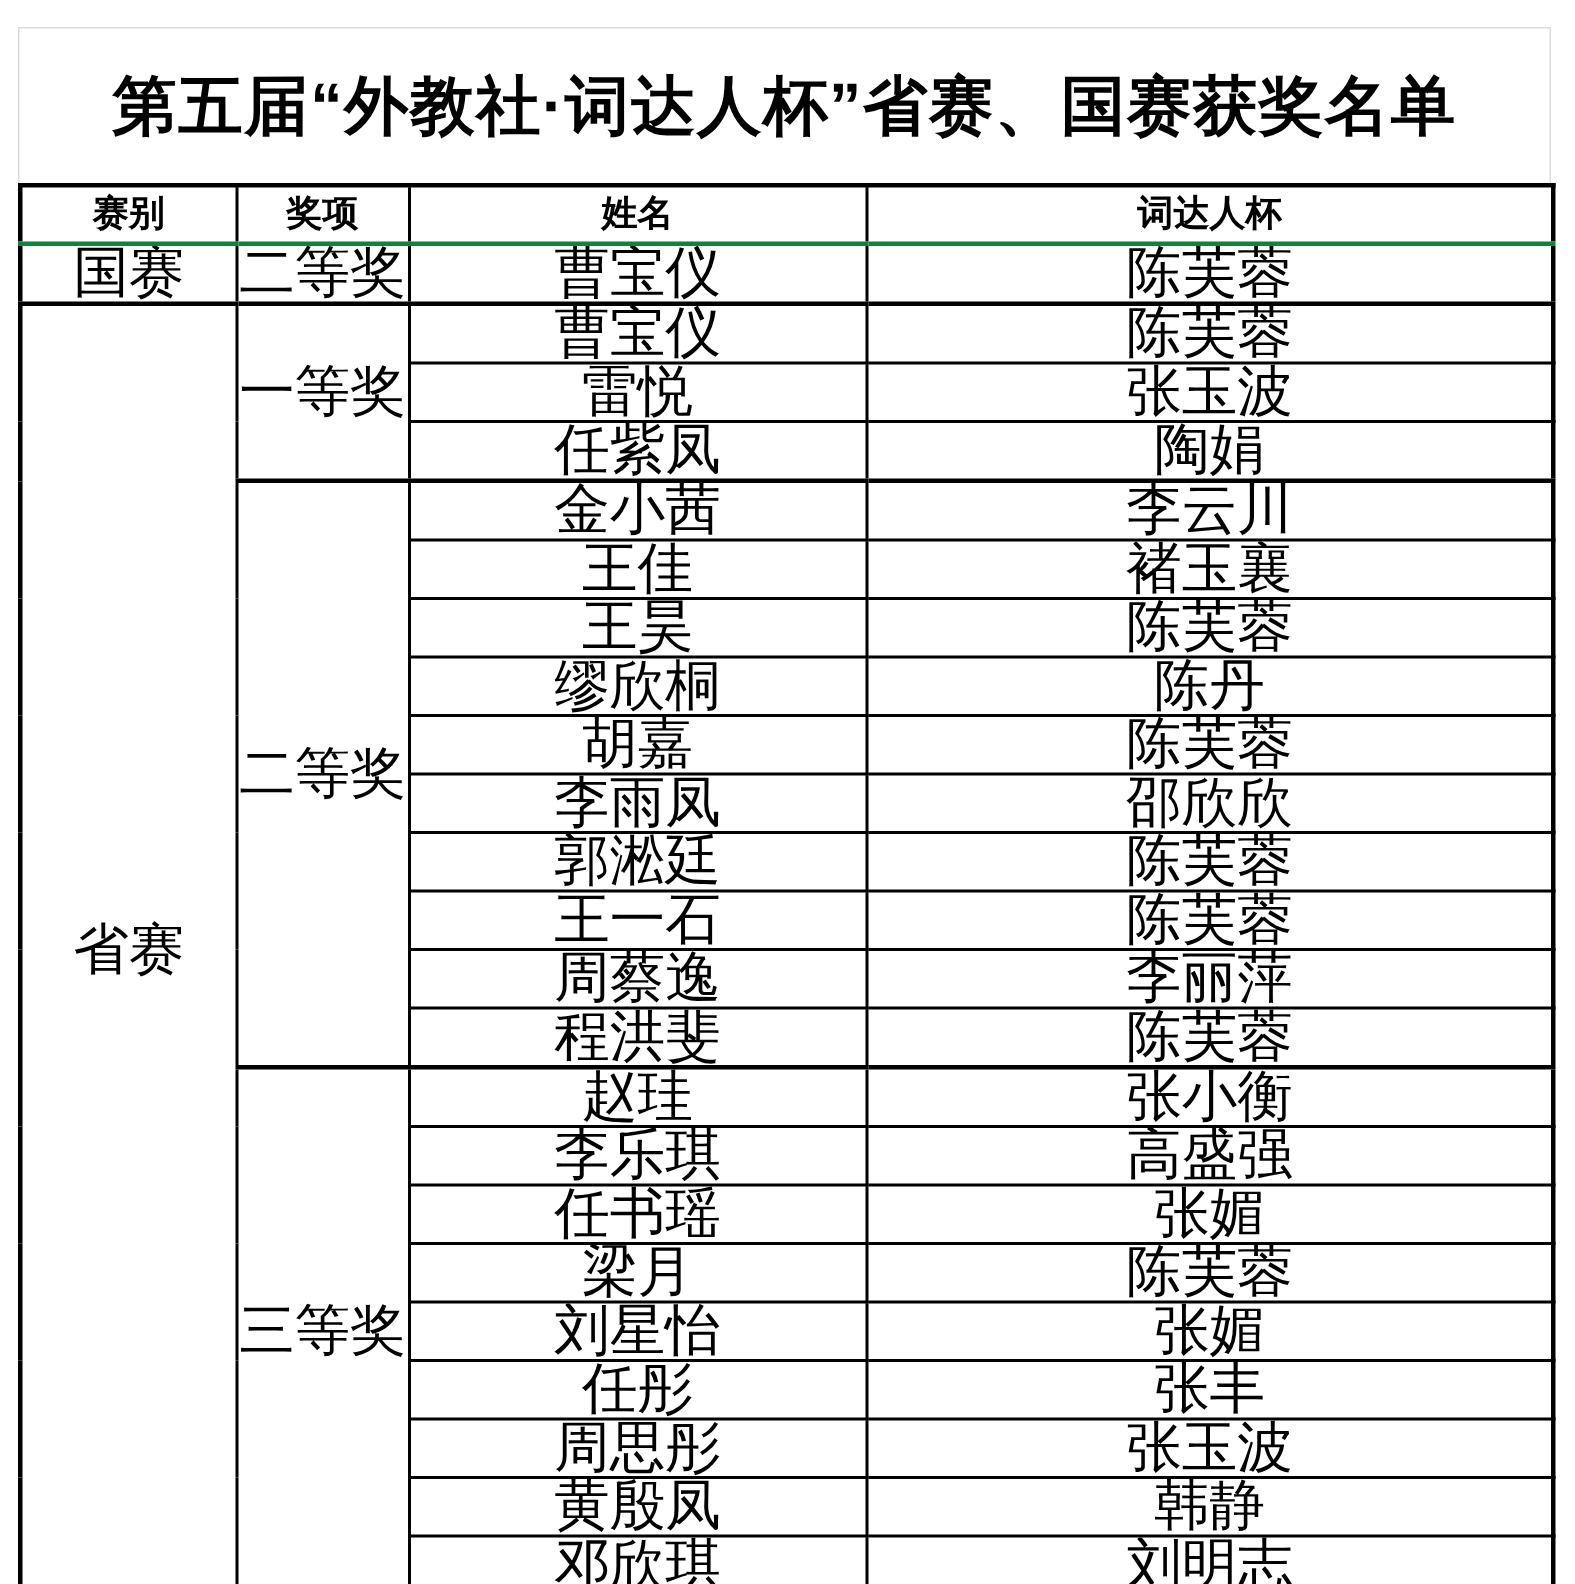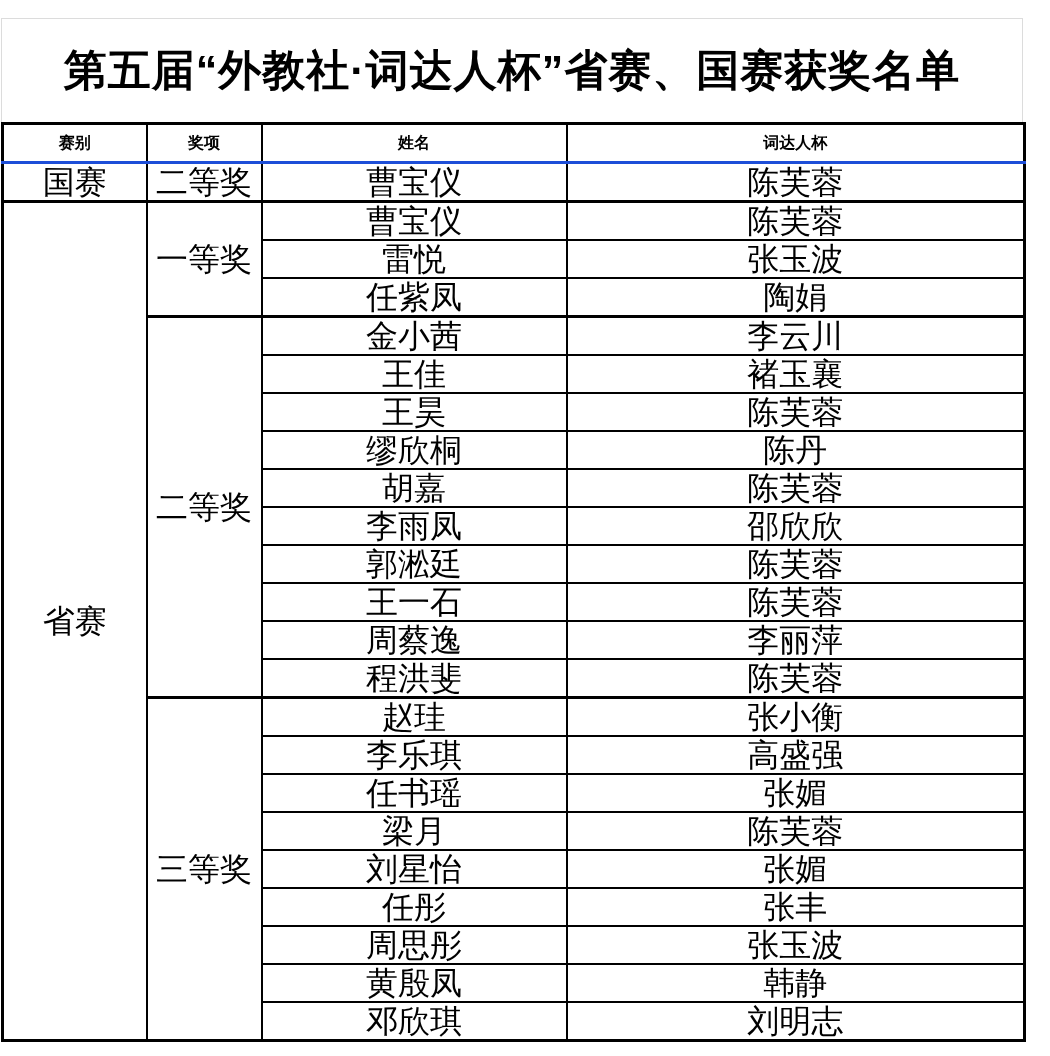--- a/index.html
+++ b/index.html
@@ -7,21 +7,21 @@
     padding: 0;
     background: #ffffff;
     font-family: "Liberation Serif", "DejaVu Serif", serif;
     color: #000000;
   }
   .page {
     width: 1050px;
     height: 1056px;
     background: #ffffff;
     box-sizing: border-box;
-    padding: 18px 14px 0 1px;
+    padding: 18px 14px 0 12px;
     overflow: hidden;
   }
   .title-box {
     width: 1022px;
     height: 104px;
     box-sizing: border-box;
     border-top: 1px solid #dcdcdc;
     border-left: 1px solid #dcdcdc;
     border-right: 1px solid #dcdcdc;
     background: #ffffff;
@@ -53,25 +53,25 @@
     text-align: center;
     vertical-align: middle;
     height: 36px;
     padding: 0;
     line-height: 1;
     overflow: hidden;
   }
   table.award-table th {
     font-family: "Liberation Sans", "DejaVu Sans", sans-serif;
     font-weight: 700;
-    font-size: 16px;
-    border-bottom: 3px solid #1d4ed8;
+    font-size: 24px;
+    border-bottom: 3px solid #15803d;
   }
   table.award-table td {
-    font-size: 32px;
+    font-size: 37px;
     font-family: "Liberation Serif", "DejaVu Serif", serif;
   }
   table.award-table tr.section-start td {
     border-top: 3px solid #000000;
   }
   td.competition-cell, td.award-cell {
     font-size: 27px;
   }
 </style>
 </head>

